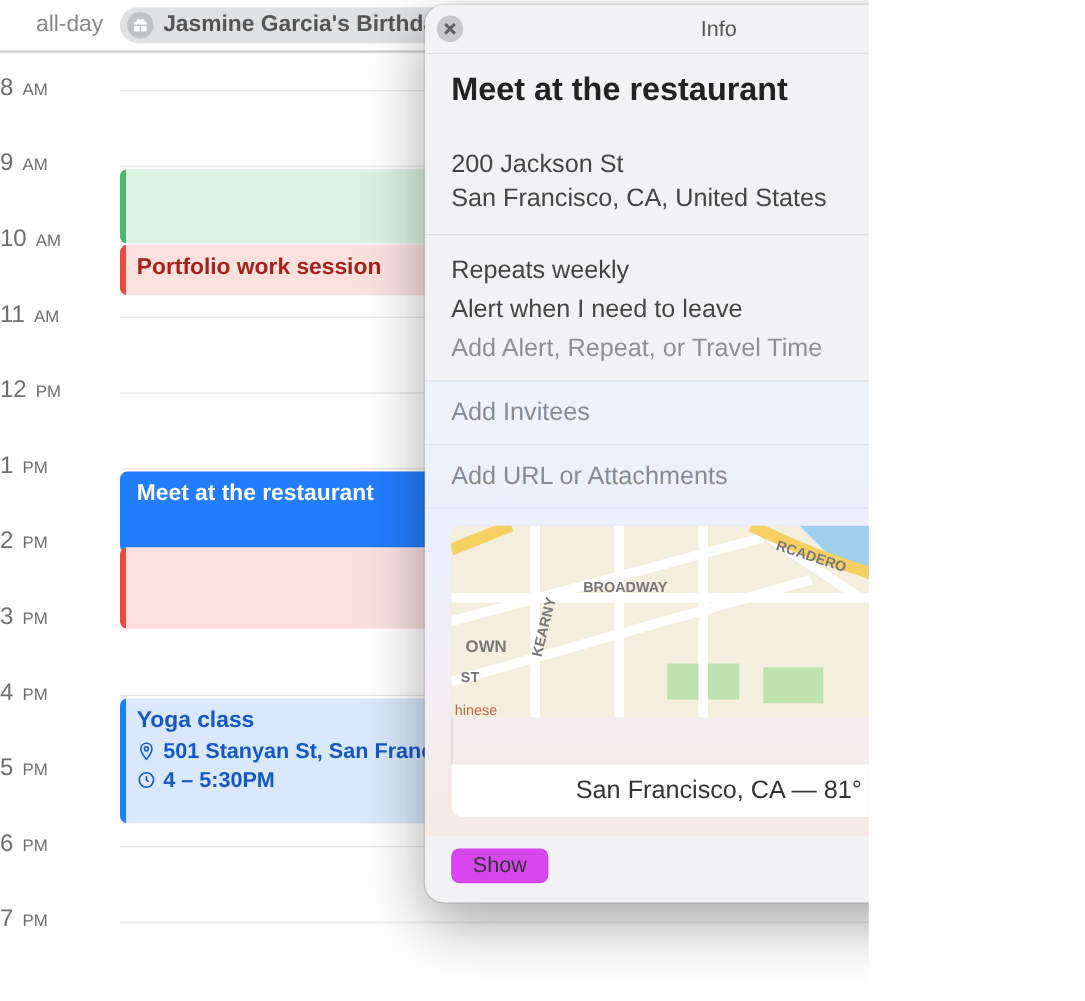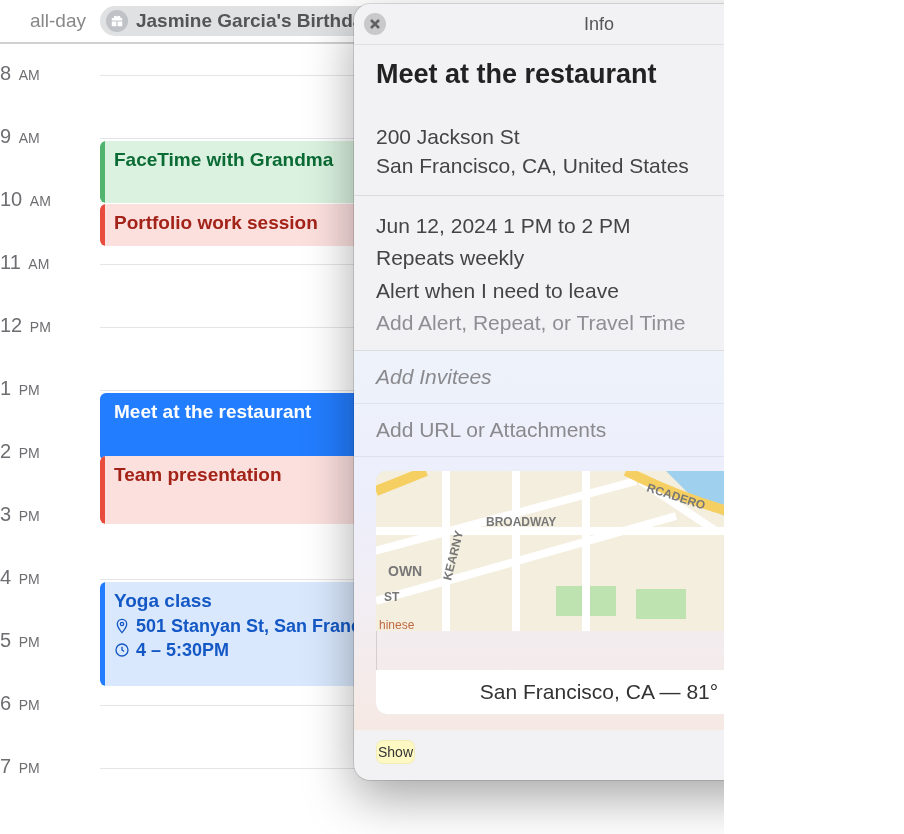--- a/index.html
+++ b/index.html
@@ -69,31 +69,31 @@
 
   .divider{height:1px;background:#dcdcde;margin:0;}
 
   .meta{padding:14px 22px 10px;font-size:21px;color:#444;line-height:1.55;}
   .meta .row{display:flex;align-items:center;justify-content:space-between;}
   .meta .placeholder{color:var(--muted);}
   .rep-icn{width:22px;height:22px;color:#8a8a8e;}
 
   .grad-block{background:linear-gradient(180deg,var(--grad-top) 0%,#eceefc 38%,#f2eef4 65%,var(--grad-bot) 100%);}
   .grad-block .field{padding:14px 22px;font-size:21px;color:#8a8a8e;border-top:1px solid rgba(0,0,0,.06);cursor:text;}
-  .grad-block .field:first-child{border-top:1px solid #dcdcde;font-style:italic;}
+  .grad-block .field:first-child{border-top:1px solid #dcdcde;}
 
   .map-wrap{padding:0 22px 16px;border-top:1px solid rgba(0,0,0,.06);}
   .map-card{margin-top:14px;border-radius:10px;overflow:hidden;box-shadow:inset 0 0 0 1px rgba(0,0,0,.12);}
   .map-vis{position:relative;height:160px;background:linear-gradient(180deg,#f4efdf 0,#f4efdf 100%);}
   .map-vis svg{position:absolute;inset:0;width:100%;height:100%;}
   .map-pin{position:absolute;left:50%;top:48%;transform:translate(-50%,-100%);}
   .weather-bar{background:#fff;text-align:center;padding:10px;font-size:21px;color:#333;margin-top:39px;}
 
   .footer{padding:10px 22px 16px;}
-  .show-btn{display:inline-block;background:#fef9c3;border-radius:7px;padding:4px 2px;font-size:14px;color:#333;cursor:pointer;box-shadow:inset 0 0 0 1px rgba(0,0,0,.05);}
+  .show-btn{display:inline-block;background:#d946ef;border-radius:7px;padding:4px 18px;font-size:18px;color:#333;cursor:pointer;box-shadow:inset 0 0 0 1px rgba(0,0,0,.05);}
 
   .loc-bubble{position:absolute;right:8px;bottom:6px;width:44px;height:44px;border-radius:50%;background:radial-gradient(circle at 30% 30%,#d6e5f4,#8bb4da);box-shadow:0 0 0 2px rgba(255,255,255,.7);opacity:.9;}
 </style>
 </head>
 <body>
 
 <div class="stage">
 
   <div class="allday-row">
     <span class="allday-label">all-day</span>
@@ -152,21 +152,20 @@
         <div class="line"></div>
         <div class="lbl"><span>6</span> <span class="ampm">PM</span></div>
       </div>
     <div class="hour">
         <div class="line"></div>
         <div class="lbl"><span>7</span> <span class="ampm">PM</span></div>
       </div>
 
     <div class="event ev-green" style="top:97px;height:50px">
       <div class="stripe"></div>
-      <span>FaceTime with Grandma</span>
       <svg class="repeat-chip" style="top:6px" viewBox="0 0 24 24">
           <path fill="none" stroke="currentColor" stroke-width="2" d="M17 2l4 4-4 4M3 12V8a2 2 0 0 1 2-2h16M7 22l-4-4 4-4M21 12v4a2 2 0 0 1-2 2H3"></path>
         </svg>
     </div>
 
     <div class="event ev-red" style="top:160px;height:30px">
       <div class="stripe"></div>
       <span>Portfolio work session</span>
       <svg class="repeat-chip" style="top:6px" viewBox="0 0 24 24">
           <path fill="none" stroke="currentColor" stroke-width="2" d="M17 2l4 4-4 4M3 12V8a2 2 0 0 1 2-2h16M7 22l-4-4 4-4M21 12v4a2 2 0 0 1-2 2H3"></path>
@@ -175,21 +174,20 @@
 
     <div class="event ev-blue-solid" style="top:349px;height:56px">
       <span>Meet at the restaurant</span>
       <svg class="repeat-chip" style="top:6px;color:#fff" viewBox="0 0 24 24">
           <path fill="none" stroke="currentColor" stroke-width="2" d="M17 2l4 4-4 4M3 12V8a2 2 0 0 1 2-2h16M7 22l-4-4 4-4M21 12v4a2 2 0 0 1-2 2H3"></path>
         </svg>
     </div>
 
     <div class="event ev-red" style="top:412px;height:56px">
       <div class="stripe"></div>
-      <span>Team presentation</span>
       <svg class="repeat-chip" style="top:6px" viewBox="0 0 24 24">
           <path fill="none" stroke="currentColor" stroke-width="2" d="M17 2l4 4-4 4M3 12V8a2 2 0 0 1 2-2h16M7 22l-4-4 4-4M21 12v4a2 2 0 0 1-2 2H3"></path>
         </svg>
     </div>
 
     <div class="event ev-blue" style="top:538px;height:92px">
       <div class="stripe"></div>
       <span>Yoga class</span>
       <div class="row2">
         <svg class="icn" viewBox="0 0 24 24">
@@ -241,21 +239,20 @@
           <div>200 Jackson St</div>
           <div>San Francisco, CA, United States</div>
         </div>
         <div class="ft-icon"></div>
       </div>
     </div>
 
     <div class="divider"></div>
 
     <div class="meta">
-      <div>Jun 12, 2024  1 PM to 2 PM</div>
       <div class="row">
         <span>Repeats weekly</span>
         <svg class="rep-icn" viewBox="0 0 24 24">
             <path fill="none" stroke="currentColor" stroke-width="2" d="M17 2l4 4-4 4M3 12V8a2 2 0 0 1 2-2h16M7 22l-4-4 4-4M21 12v4a2 2 0 0 1-2 2H3"></path>
           </svg>
       </div>
       <div>Alert when I need to leave</div>
       <div class="placeholder">Add Alert, Repeat, or Travel Time</div>
     </div>
 

